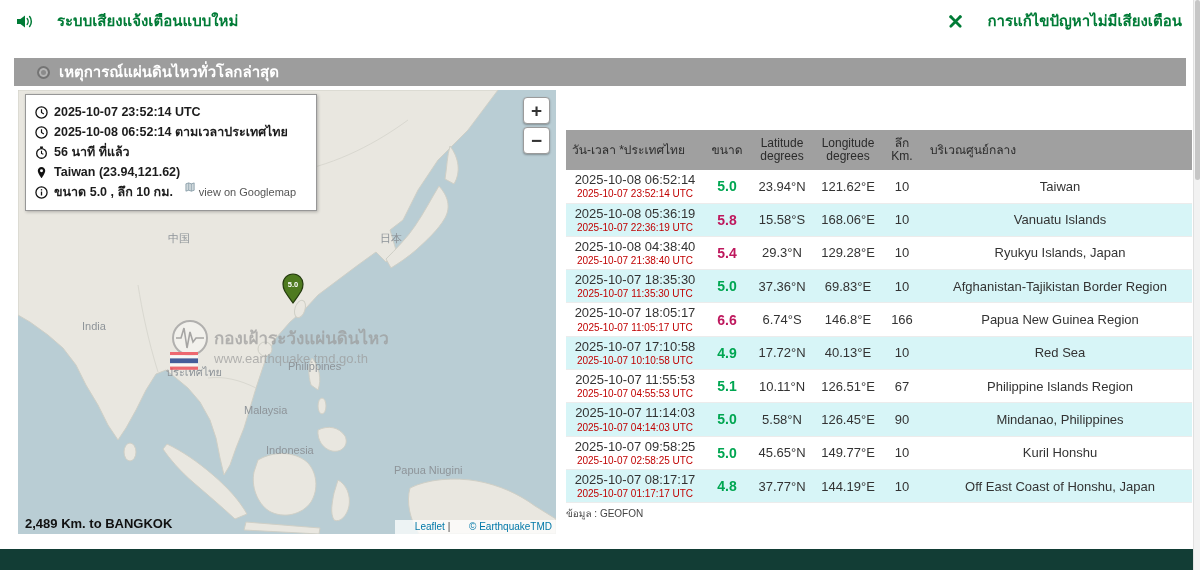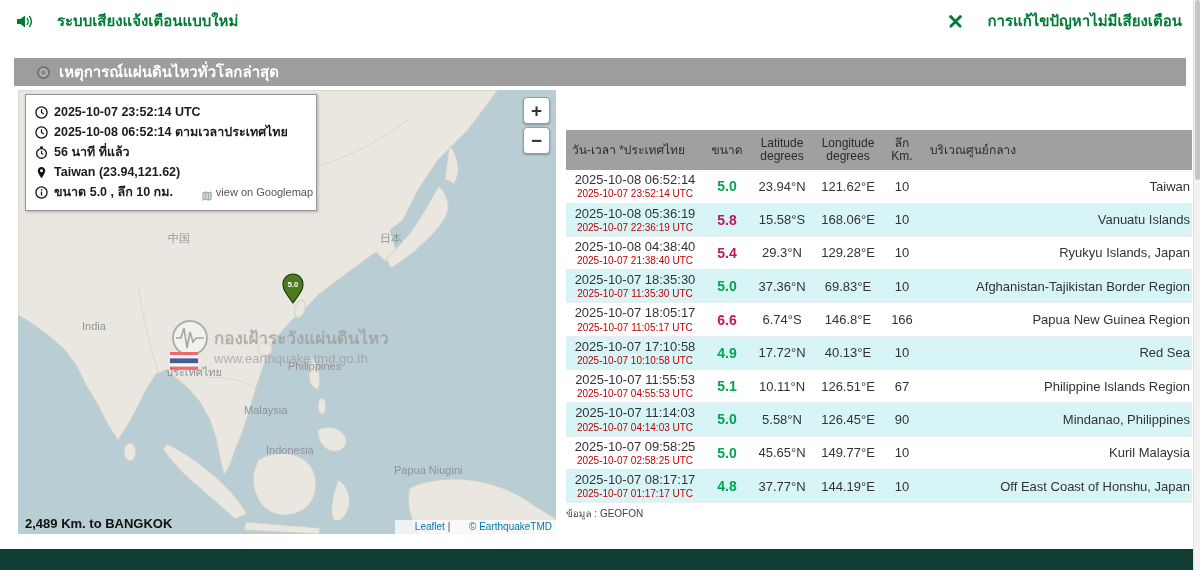--- a/index.html
+++ b/index.html
@@ -30,21 +30,21 @@
   .map-label { fill:#8e9499; font-size:11px; font-family:"Liberation Sans","DejaVu Sans",sans-serif; }
   .wm-text1 { fill:#9a9a9a; font-size:17px; font-weight:bold; }
   .wm-text2 { fill:#9a9a9a; font-size:13px; }
   .pin-label { fill:#ffffff; font-size:7.5px; font-weight:bold; text-anchor:middle; }
 
   .info-box { position:absolute; left:7px; top:4px; width:292px; background:#ffffff;
     border:1px solid #979797; box-shadow:1px 1px 3px rgba(0,0,0,.25); padding:7px 10px 8px 9px;
     font-size:12.5px; font-weight:bold; color:#1c1c1c; line-height:20px; z-index:5; }
   .info-row { display:flex; align-items:center; gap:6px; white-space:nowrap; }
   .info-row svg { flex:none; }
-  .gmap-link { font-size:11px; font-weight:normal; color:#555; margin-left:23px; display:inline-flex; align-items:flex-end; gap:3px; cursor:pointer; }
+  .gmap-link { font-size:11px; font-weight:normal; color:#555; margin-left:6px; display:inline-flex; align-items:flex-start; gap:3px; cursor:pointer; }
 
   .zoom-ctrl { position:absolute; right:6px; top:7px; display:flex; flex-direction:column; gap:3px; z-index:5; }
   .zoom-btn { width:27px; height:27px; background:#ffffff; border:1px solid #9b9b9b; border-radius:4px;
     font-size:19px; font-weight:bold; color:#333; line-height:24px; text-align:center; cursor:pointer; padding:0;
     box-shadow:0 1px 2px rgba(0,0,0,.3); font-family:inherit; }
 
   .distance { position:absolute; left:7px; bottom:3px; font-size:13px; font-weight:bold; color:#111; z-index:5; }
   .attribution { position:absolute; right:0; bottom:0; background:rgba(255,255,255,.75); font-size:10px;
     color:#444; padding:1px 4px 2px 4px; z-index:5; }
   .attribution .blue { color:#0078a8; cursor:pointer;padding-left:16px; }
@@ -62,21 +62,21 @@
   th.col5 { text-align:left; padding-left:8px; }
   tbody tr { height:33px; border-bottom:1px solid #ececec; cursor:pointer; }
   tbody tr:nth-child(even) { background:#d7f5f7; }
   tbody td { font-size:13px; color:#333; text-align:center; padding:3px 2px; vertical-align:middle; }
   td.date { line-height:1.1; }
   .thai-time { font-size:13px; color:#333; }
   .utc-time { font-size:10px; color:#c00000; margin-top:1px; }
   td.mag { font-weight:bold; font-size:14px; }
   .mag-green { color:#00a651; }
   .mag-red { color:#be185d; }
-  td.region { text-align:right; padding-left:8px; }
+  td.region { text-align:center; padding-left:8px; }
   .source-note { text-align:left; font-size:10px; color:#444; margin-top:3px; padding-right:18px; }
 
   .bottom-bar { position:absolute; left:0; right:0; bottom:0; height:21px; background:#123d35; }
 </style>
 </head>
 <body>
 
 <div class="topbar">
   <a class="toplink">
     <span style="display:inline-flex;">
@@ -342,21 +342,21 @@
           </tr>
           <tr>
             <td class="col0 date">
               <div class="thai-time">2025-10-07 09:58:25</div>
               <div class="utc-time">2025-10-07 02:58:25 UTC</div>
             </td>
             <td class="col1 mag mag-green">5.0</td>
             <td class="col2">45.65°N</td>
             <td class="col3">149.77°E</td>
             <td class="col4">10</td>
-            <td class="col5 region">Kuril Malaysia</td>
+            <td class="col5 region">Kuril Honshu</td>
           </tr>
           <tr>
             <td class="col0 date">
               <div class="thai-time">2025-10-07 08:17:17</div>
               <div class="utc-time">2025-10-07 01:17:17 UTC</div>
             </td>
             <td class="col1 mag mag-green">4.8</td>
             <td class="col2">37.77°N</td>
             <td class="col3">144.19°E</td>
             <td class="col4">10</td>

